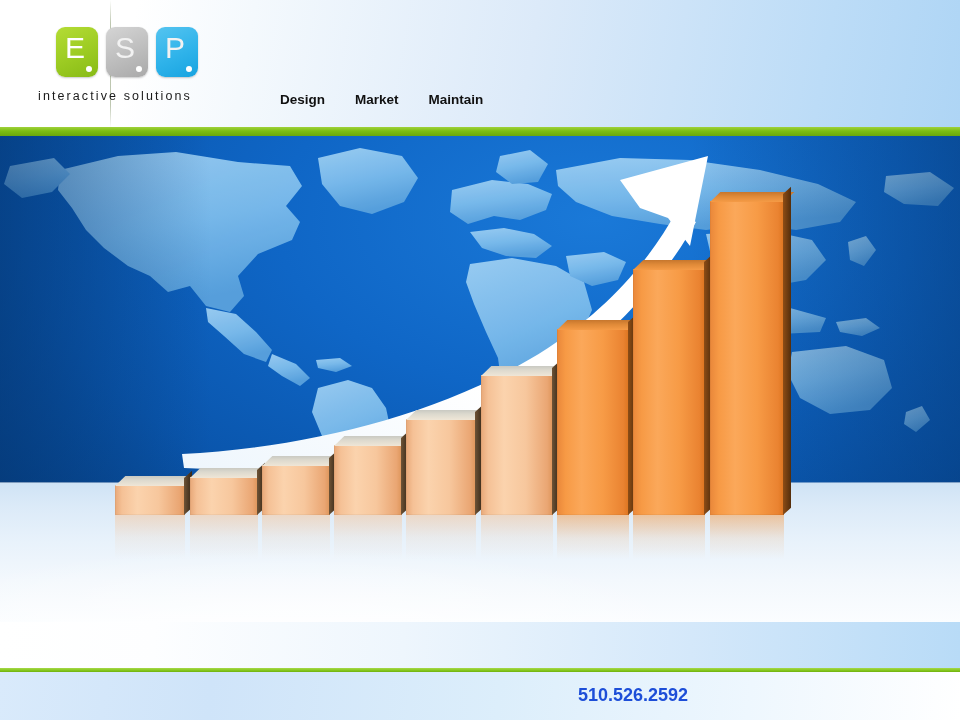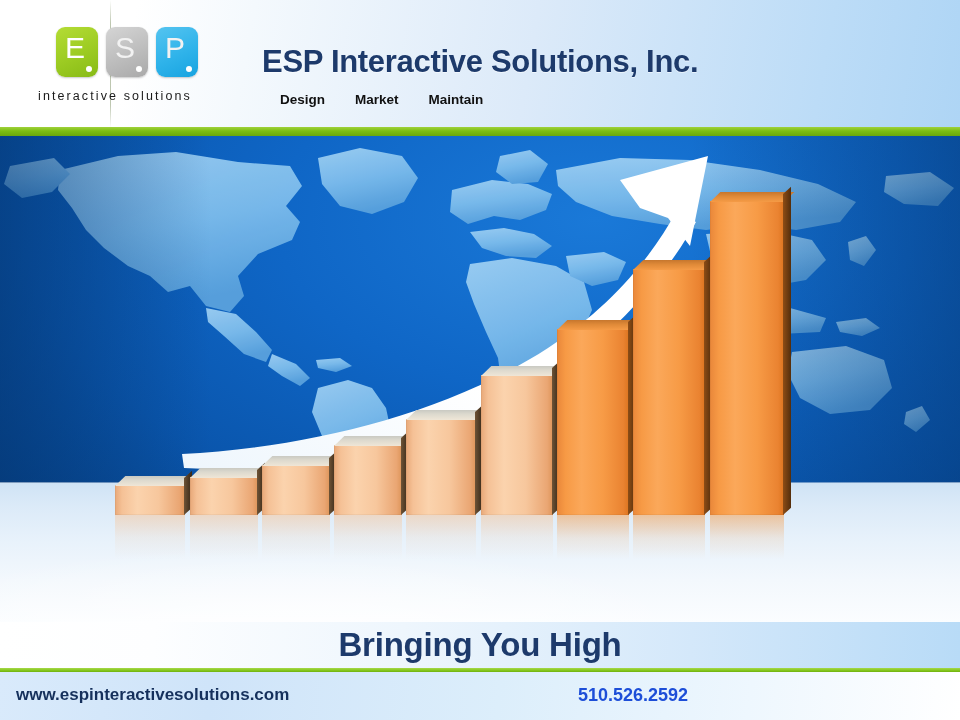--- a/index.html
+++ b/index.html
@@ -177,21 +177,20 @@
           <span class="dot"></span>
         </div>
         <div class="tile tile-p">
           <span class="tl">P</span>
           <span class="dot"></span>
         </div>
       </div>
       <div class="logo-sub">interactive solutions</div>
     </div>
 
-    <div class="brand-title">ESP Interactive Solutions, Inc.</div>
 
     <div class="brand-tagline">
       <span>Design</span><span>Market</span><span>Maintain</span>
     </div>
   </div>
 
   <div class="green-band"></div>
 
   <div class="stage">
 
@@ -324,20 +323,18 @@
       <div class="bar hot" style="left:710px; width:74px; height:314px;">
         <div class="face"></div>
         <div class="top"></div>
         <div class="side"></div>
         <div class="refl"></div>
       </div>
     </div>
   </div>
 
   <div class="tag-band"></div>
-  <div class="tag-text">Bringing You High</div>
   <div class="green-line2"></div>
 
   <div class="footer"></div>
-  <div class="footer-url">www.espinteractivesolutions.com</div>
   <div class="footer-phone">510.526.2592</div>
 
 </div>
 
 </body></html>

